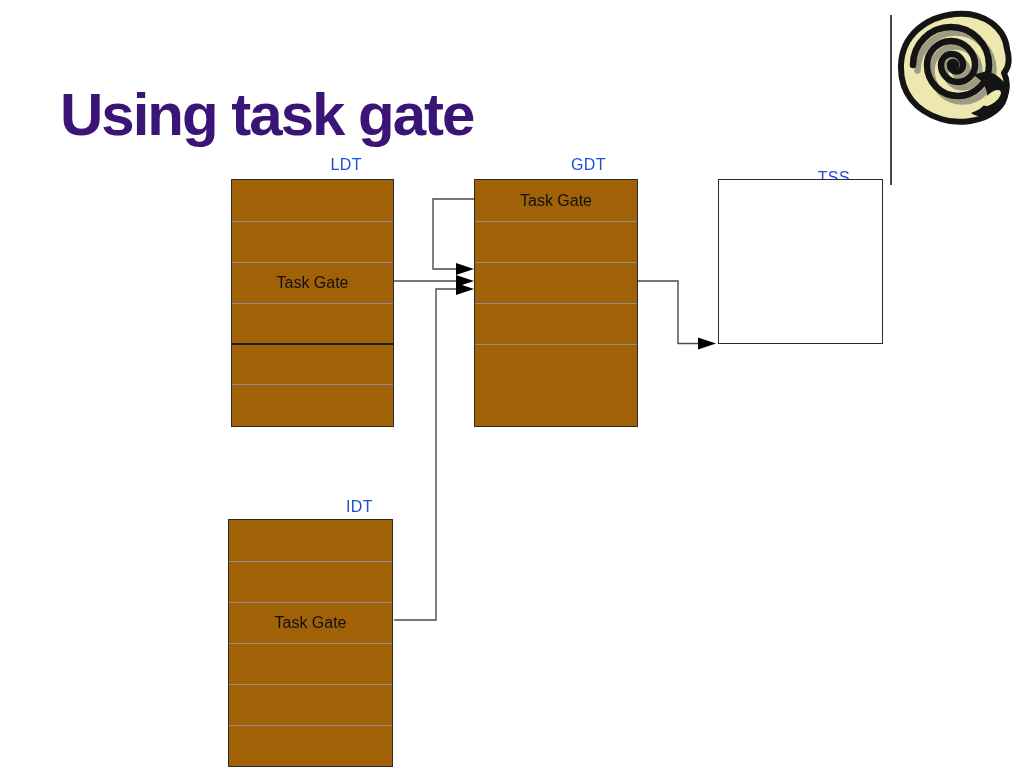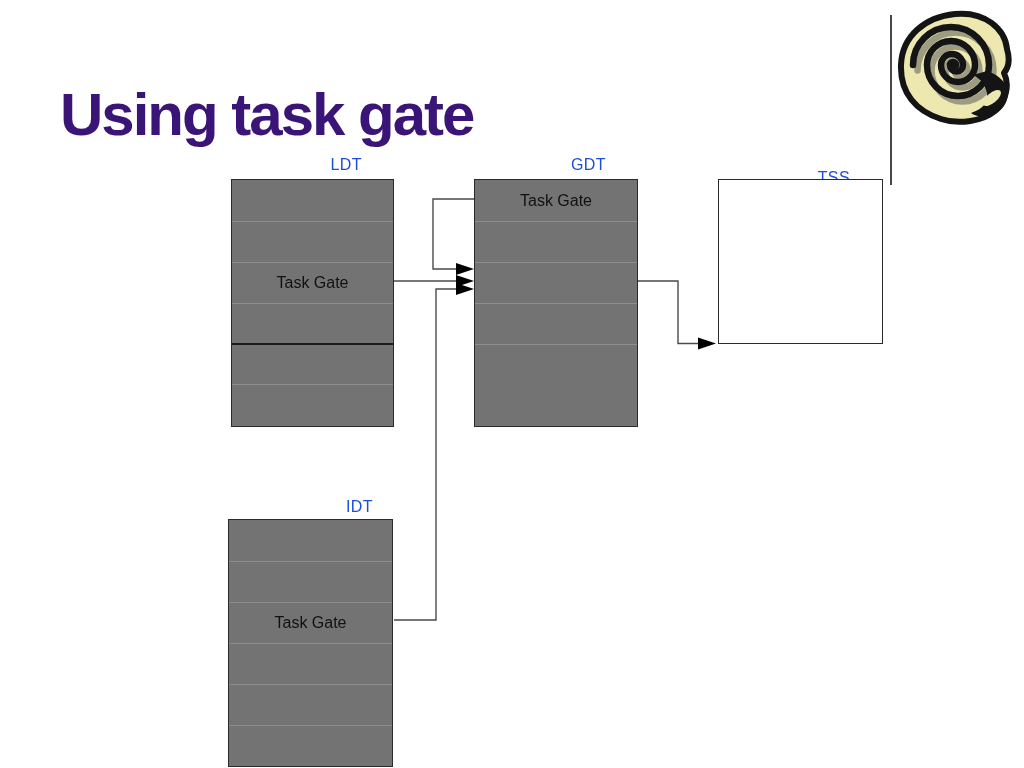--- a/index.html
+++ b/index.html
@@ -28,21 +28,21 @@
     width:100px;
     text-align:right;
     font-size:16px;
     line-height:20px;
     letter-spacing:.4px;
     color:#1d4ed8;
   }
   .dtable {
     position:absolute;
     border:1px solid #2b2b2b;
-    background:#737373;
+    background:#a16207;
   }
   .drow {
     height:41px;
     border-top:1px solid #8e8e8e;
     display:flex;
     align-items:center;
     justify-content:center;
     font-size:16px;
     color:#111;
     white-space:nowrap;

